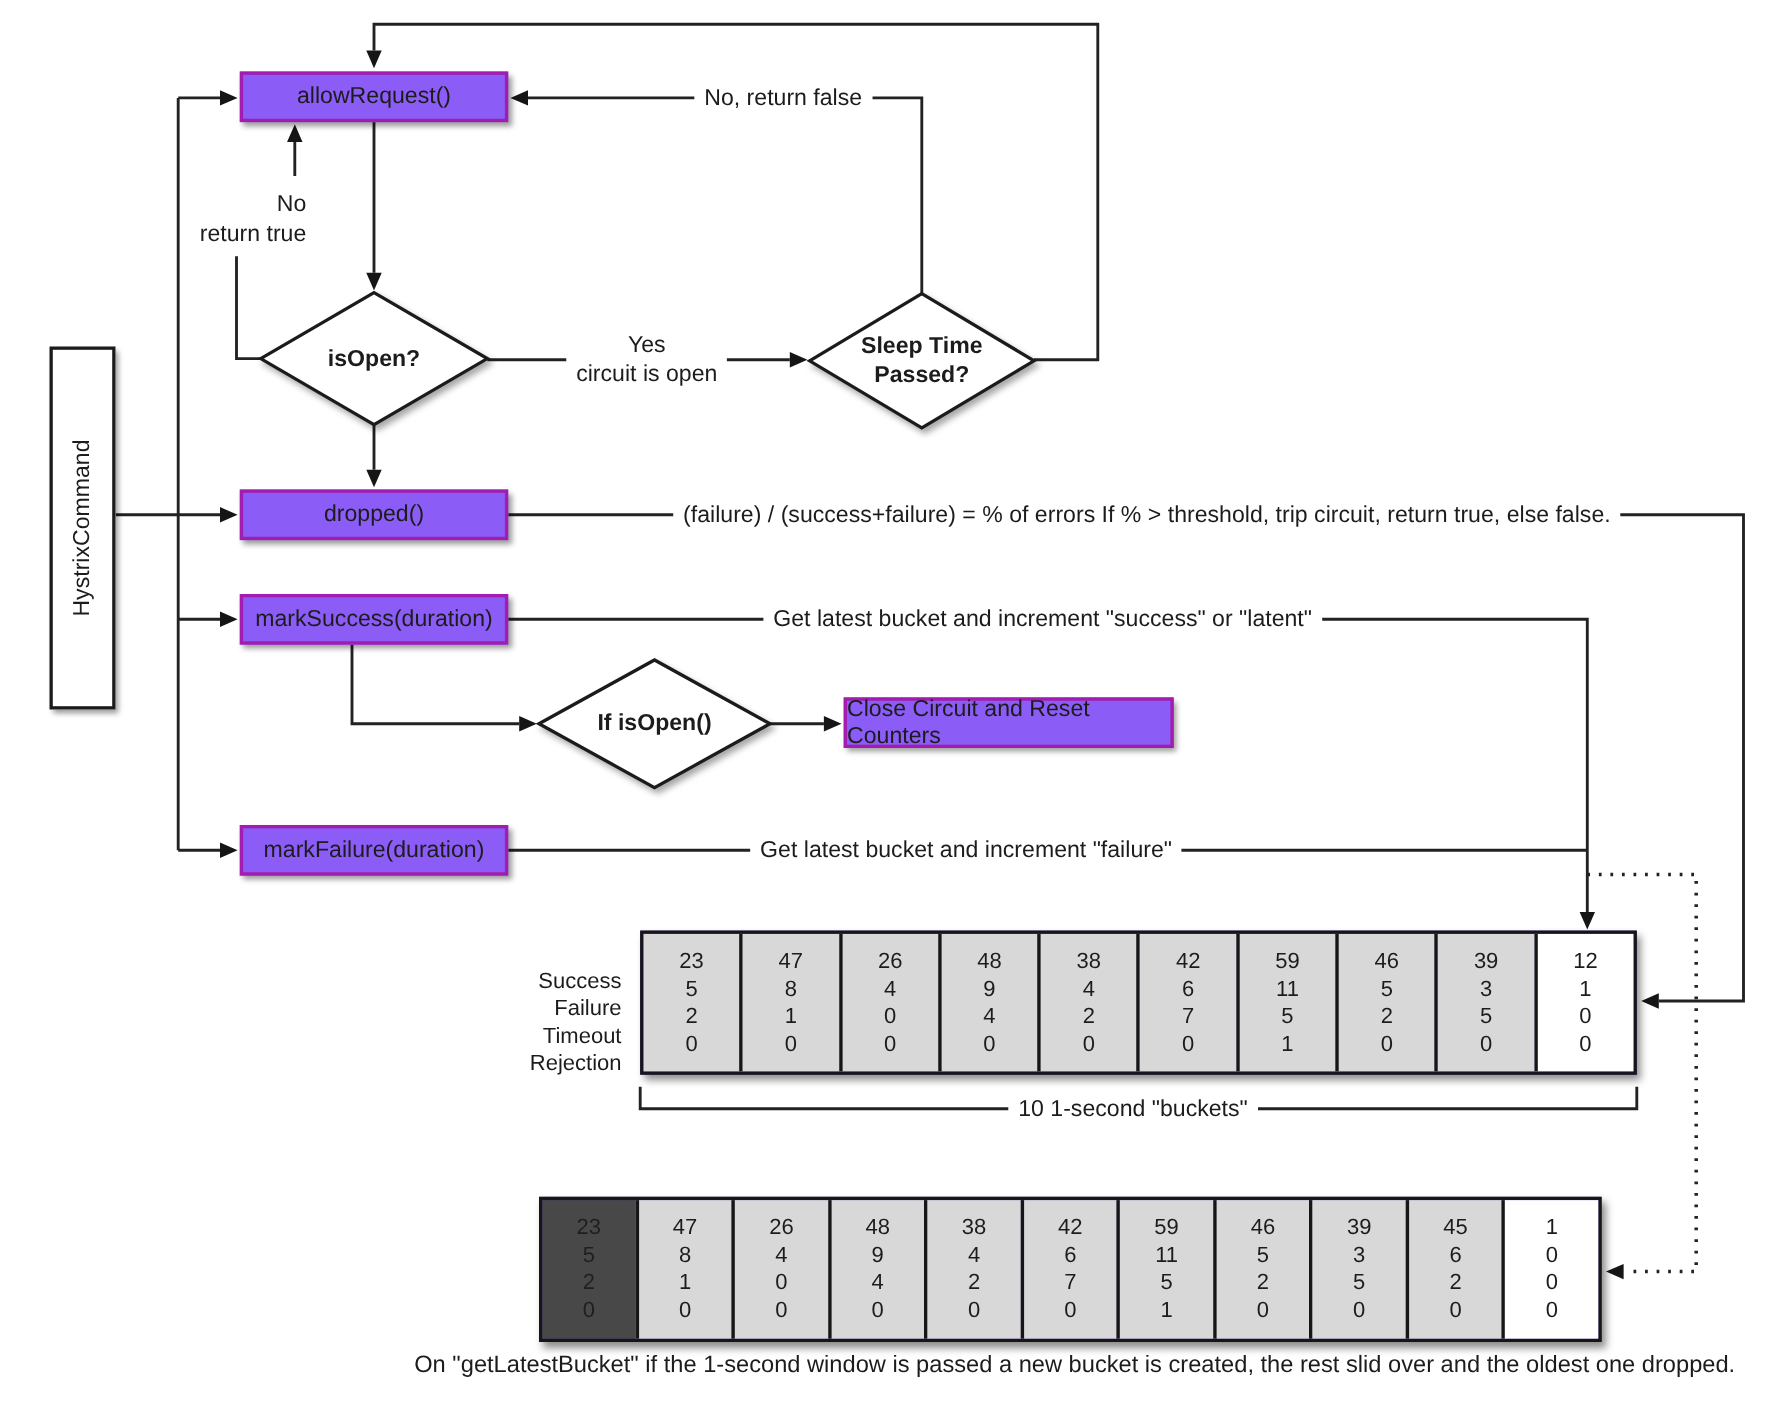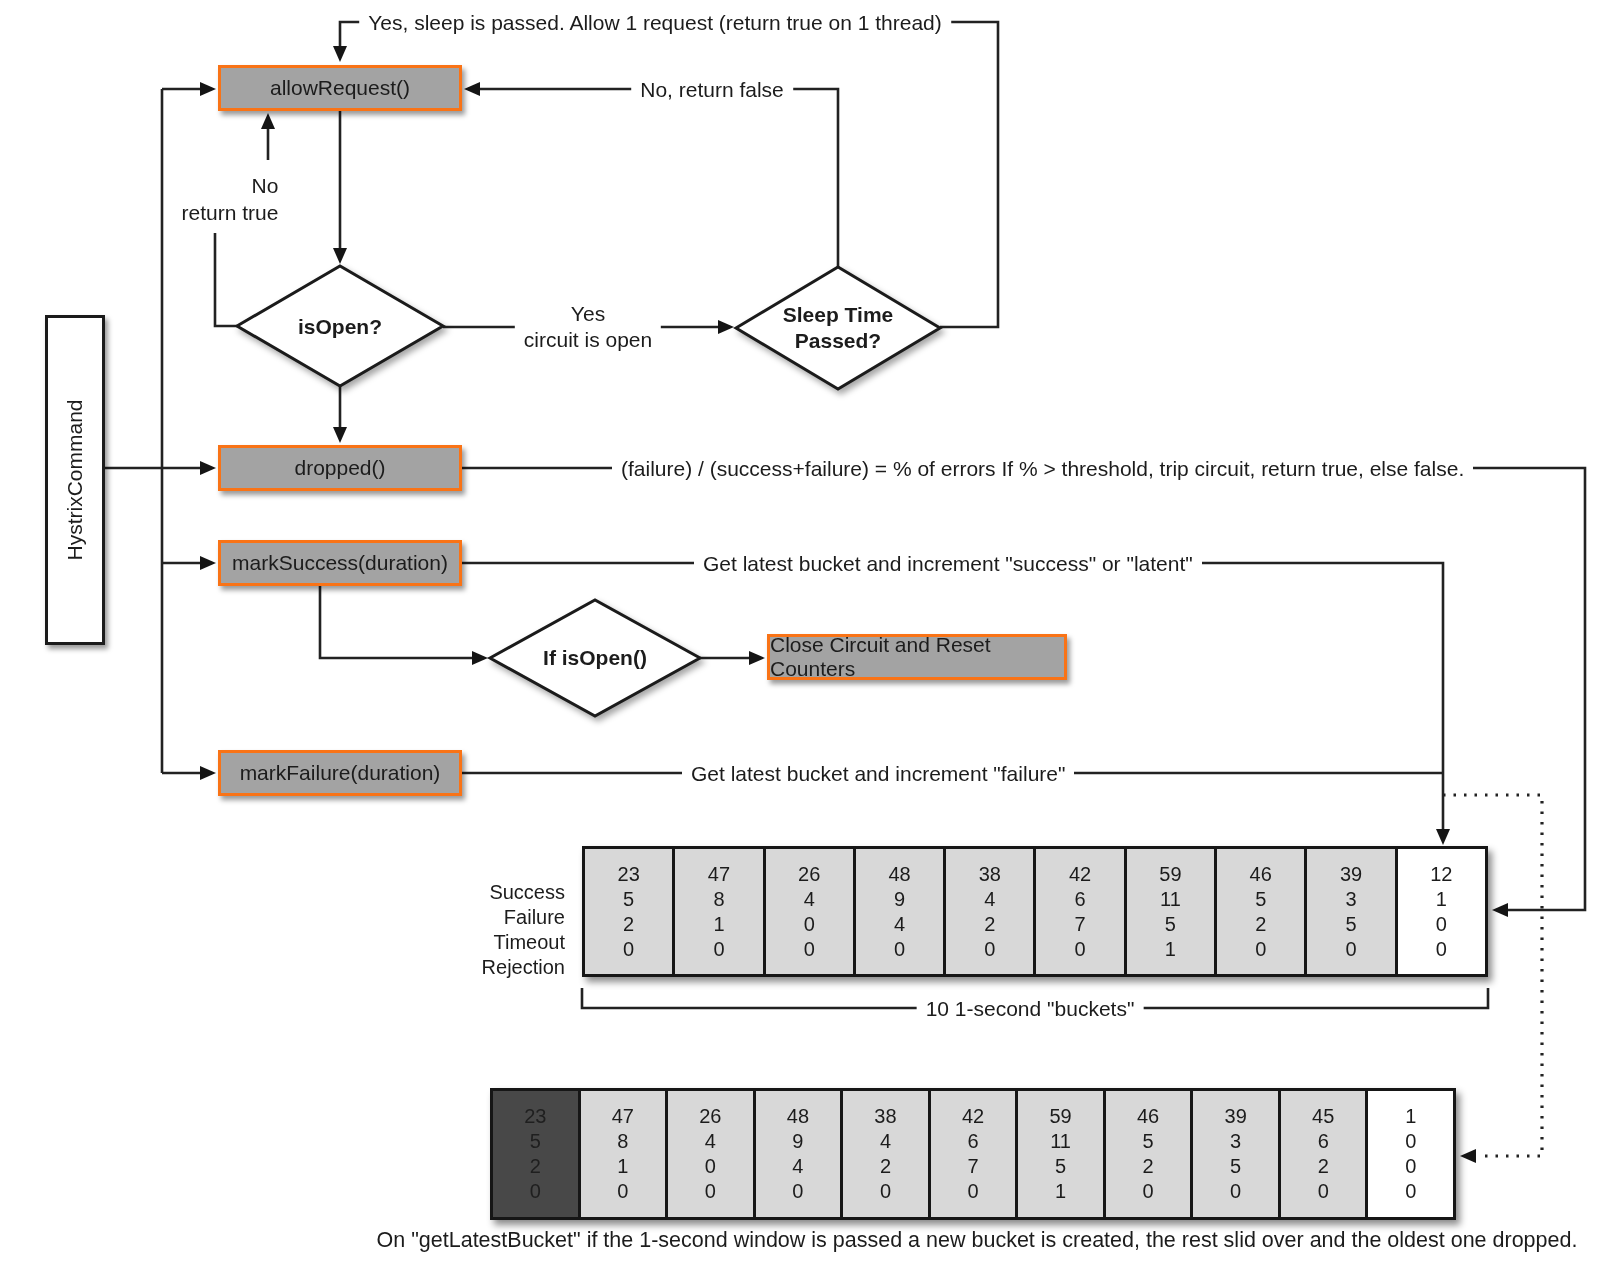--- a/index.html
+++ b/index.html
@@ -2,21 +2,21 @@
 <html><head>
 <meta charset="utf-8">
 <style>
   html,body{margin:0;padding:0;background:#fff;}
   .canvas{
     position:relative;width:1612px;height:1280px;background:#fff;overflow:hidden;
     font-family:"Liberation Sans","DejaVu Sans",sans-serif;color:#1c1c1c;
   }
   svg.lines{position:absolute;left:0;top:0;z-index:1;}
   .node{
-    position:absolute;z-index:2;background:#a3a3a3;border:3px solid #f97316;
+    position:absolute;z-index:2;background:#8b5cf6;border:3px solid #a21caf;
     display:flex;align-items:center;justify-content:center;
     font-size:21px;box-shadow:3px 4px 5px rgba(0,0,0,.40);box-sizing:border-box;
   }
   .vert-box{
     position:absolute;z-index:2;background:#fff;border:3px solid #1b1b1b;
     box-shadow:3px 4px 5px rgba(0,0,0,.40);box-sizing:border-box;
   }
   .vert-box span{
     position:absolute;left:50%;top:50%;transform:translate(-50%,-50%) rotate(-90deg);
     white-space:nowrap;font-size:21px;
@@ -143,21 +143,20 @@
     <span>Close Circuit and Reset Counters</span>
   </div>
 
   <div class="dlabel" style="left:340px;top:327px;">isOpen?</div>
   <div class="dlabel" style="left:838px;top:328px;">
     <div>Sleep Time</div>
     <div>Passed?</div>
   </div>
   <div class="dlabel" style="left:595px;top:658px;">If isOpen()</div>
 
-  <div class="elabel center" style="left:655px;top:22px;">Yes, sleep is passed. Allow 1 request (return true on 1 thread)</div>
   <div class="elabel center" style="left:712px;top:89px;">No, return false</div>
   <div class="freelabel" style="left:230px;top:172px;">
     <div>No</div>
     <div>return true</div>
   </div>
   <div class="elabel center" style="left:588px;top:327px;text-align:center;line-height:26px;">
     <div>Yes</div>
     <div>circuit is open</div>
   </div>
   <div class="elabel left" style="left:612px;top:468px;">(failure) / (success+failure) = % of errors   If % &gt; threshold, trip circuit, return true, else false.</div>

